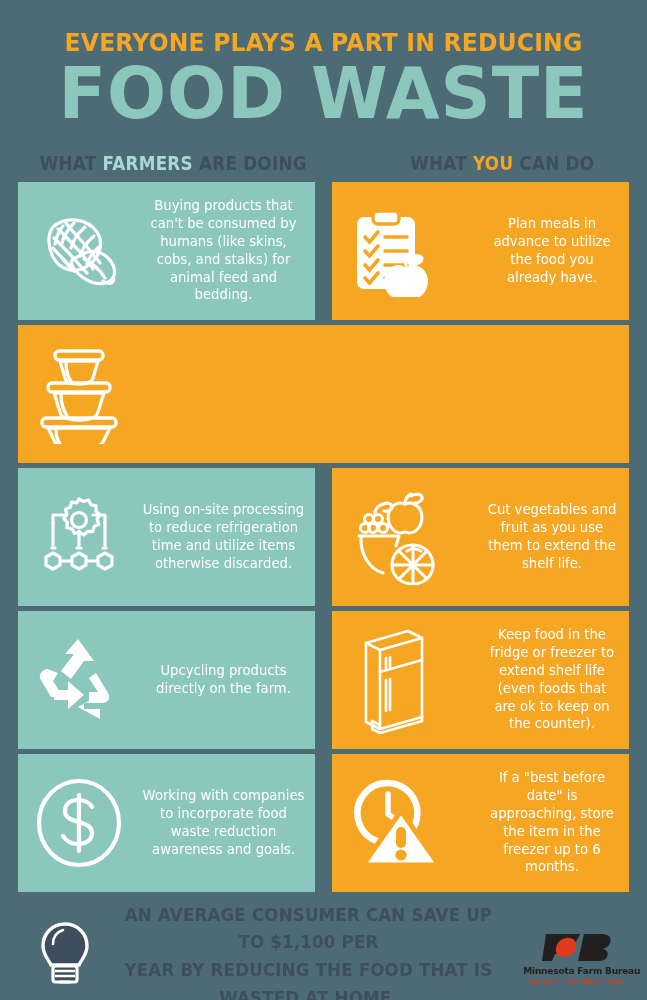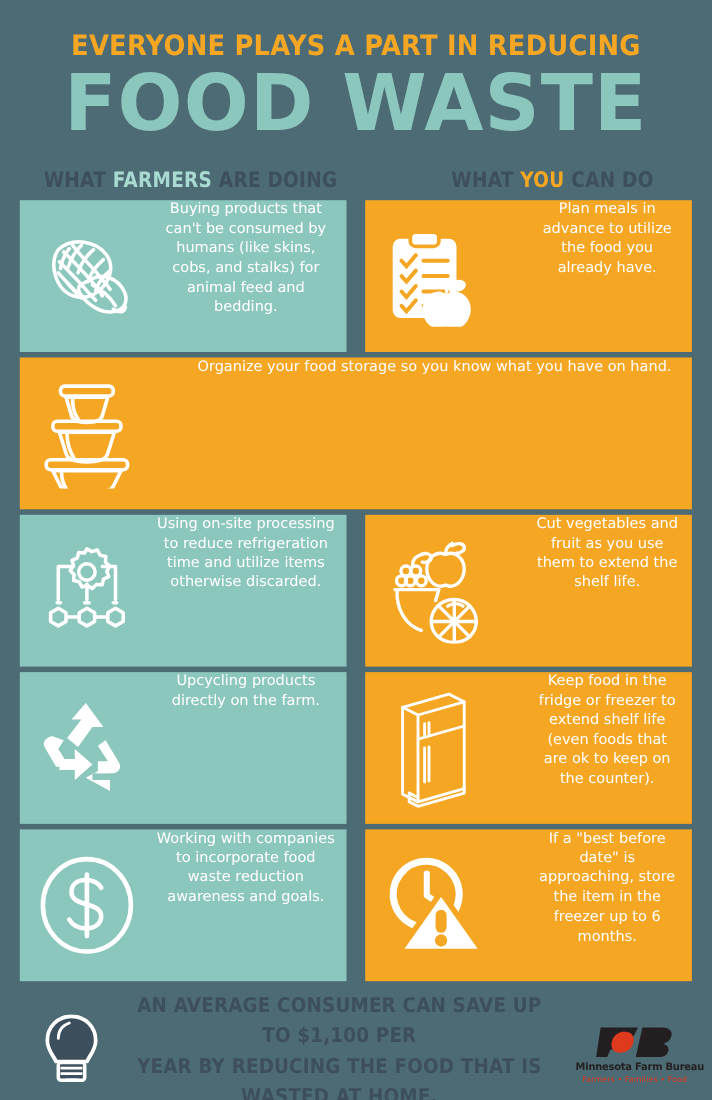--- a/index.html
+++ b/index.html
@@ -69,20 +69,21 @@
   }
   .row {
     display: flex;
     margin-bottom: 5px;
     height: 138px;
   }
   .row:last-child { margin-bottom: 0; }
   .card {
     flex: 1 1 0;
     display: flex;
+    align-items: center;
     position: relative;
     overflow: hidden;
   }
   .card.left { background: #8cc7bd; margin-right: 17px; }
   .card.right { background: #f5a623; gap: 29px; }
 
   .icon-wrap {
     width: 122px;
     min-width: 122px;
     height: 100%;
@@ -231,21 +232,20 @@
             <path d="M27 17 h38 l-5 17 c-1 4 -6 6 -14 6 c-8 0 -13 -2 -14 -6 Z"></path>
             <path d="M33 19 c0 8 2 14 5 18"></path>
             <rect x="15" y="39" width="62" height="9" rx="4"></rect>
             <path d="M21 49 h50 l-6 19 c-1 5 -8 8 -19 8 c-11 0 -18 -3 -19 -8 Z"></path>
             <path d="M28 51 c0 9 3 16 6 21"></path>
             <rect x="9" y="74" width="74" height="9" rx="4"></rect>
             <path d="M15 84 h62 l-7 14 c-2 4 -11 6 -24 6 c-13 0 -22 -2 -24 -6 Z"></path>
             <path d="M23 86 c0 7 3 13 6 17"></path>
           </svg>
         </div>
-        <div class="card-text">Organize your food storage so you know what you have on hand.</div>
       </div>
     </div>
 
     <div class="row">
       <div class="card left">
         <div class="icon-wrap">
           <svg width="96" height="88" viewBox="0 0 96 88" fill="none" stroke="#fff" stroke-width="3.2" stroke-linecap="round" stroke-linejoin="round">
             <path d="M48 6 l4.5 2.5 5 -1.5 2.5 4.8 5.2 1 -0.3 5.3 4 3.5 -2.8 4.6 1.8 5 -4.8 2.3 -1.3 5.2 -5.2 -0.4 -3.8 3.7 -4.3 -3 -5 1.6 -2.4 -4.7 -5.2 -1.2 0.5 -5.2 -3.6 -3.8 3.1 -4.2 -1.5 -5.1 4.8 -2.1 1.4 -5.1 5.1 0.6 Z"></path>
             <circle cx="48" cy="27" r="7.5"></circle>
             <path d="M22 30 v-8 h12"></path>

